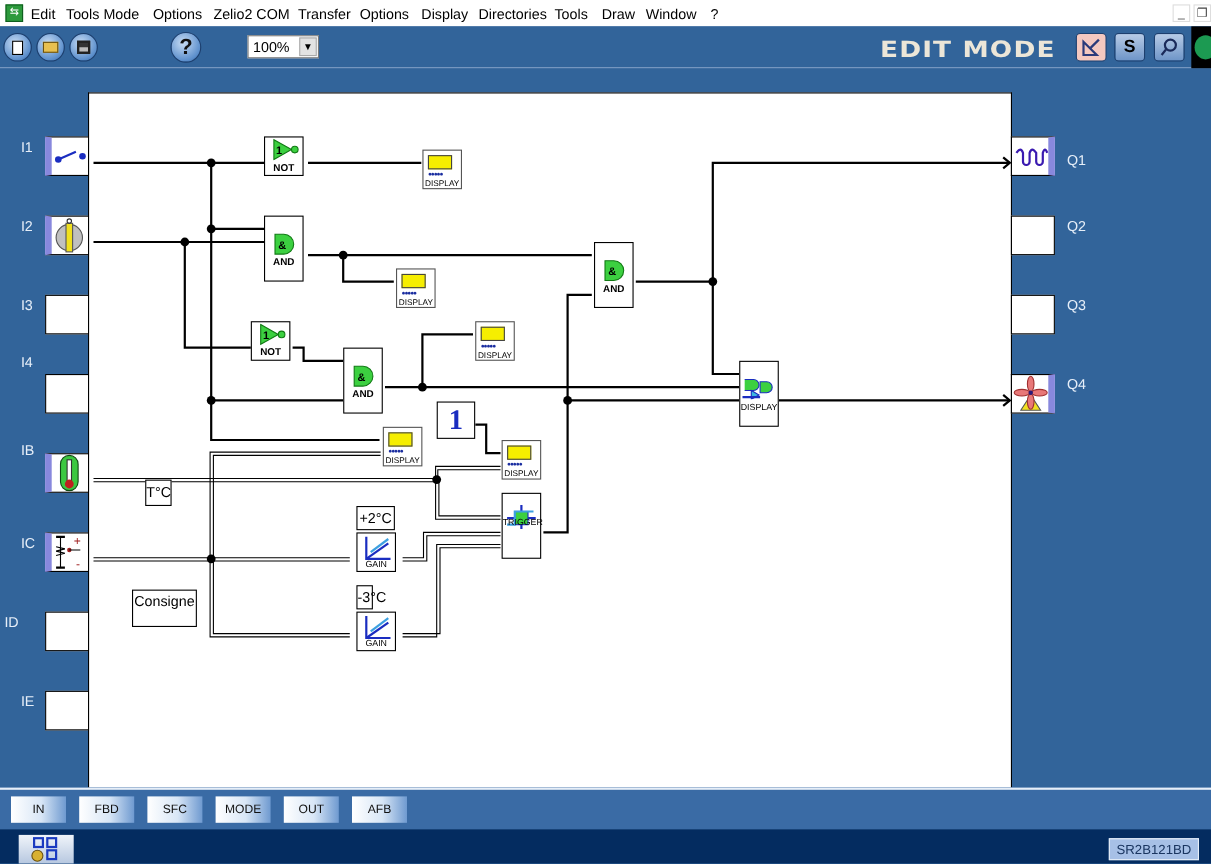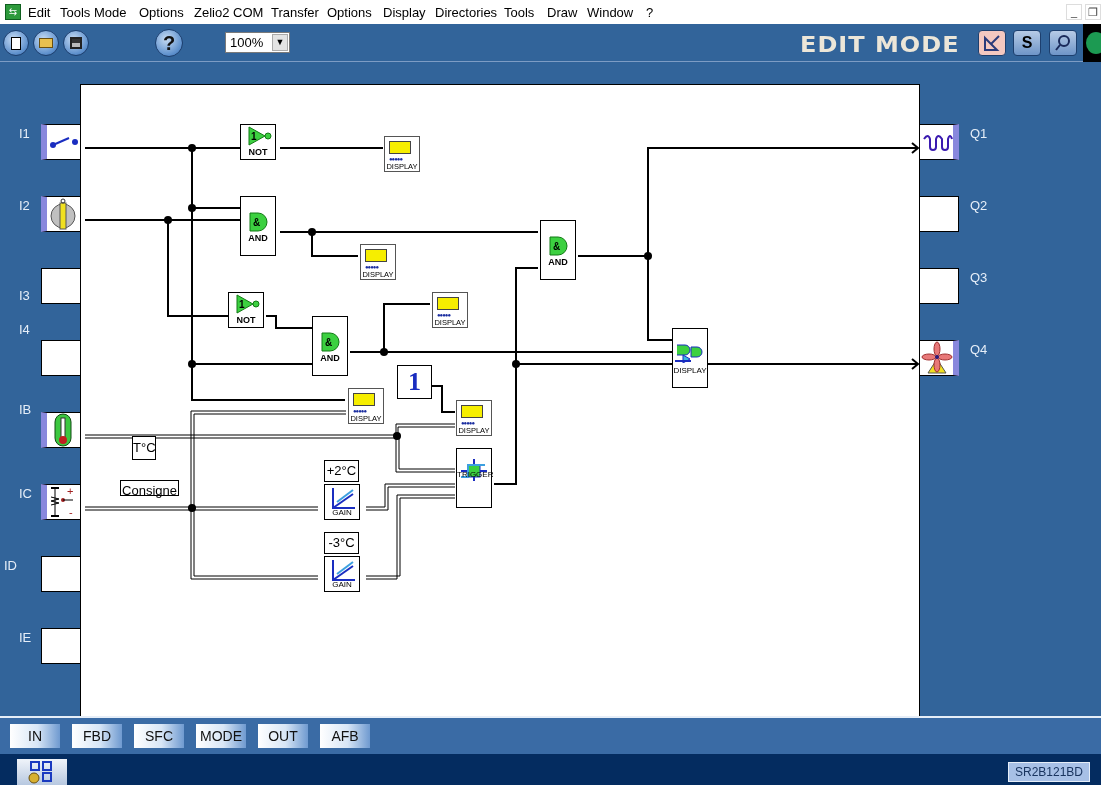--- a/index.html
+++ b/index.html
@@ -22,21 +22,21 @@
   .io-slot.in.filled { border-left: 6px solid #8888dd; }
   .io-slot.out.filled { border-right: 6px solid #8888dd; }
   .block { position: absolute; background: #fff; border: 1px solid #000; font-size: 9px; font-weight: bold; text-align: center; }
   .block .lbl { position: absolute; left: 0; right: 0; bottom: 2px; }
   .disp { position: absolute; width: 36px; height: 36px; background: #fff; border: 1px solid #555; font-size: 7.5px; text-align: center; }
   .disp .scr { position: absolute; left: 4px; top: 4px; width: 22px; height: 13px; background: #f6ee00; border: 1px solid #444; }
   .disp .dots { position: absolute; left: 4px; top: 19px; font-size: 6px; color: #1a2da0; letter-spacing: -1px; }
   .disp .lbl { position: absolute; left: 0; right: 0; bottom: 0; }
   .textbox { position: absolute; background: #fff; border: 1px solid #000; font-size: 13px; text-align: center; }
   #tabs { position: absolute; left: 0; top: 716px; width: 1101px; height: 38px; background: #3a6ba5; border-top: 2px solid #e6eef8; }
-  .tab-btn { position: absolute; top: 6px; width: 50px; height: 24px; background: linear-gradient(90deg, #ffffff, #d8e6f6 55%, #6f9ad0); font-size: 14px; text-align: center; line-height: 24px; color: #111; }
+  .tab-btn { position: absolute; top: 6px; width: 50px; height: 24px; background: linear-gradient(90deg, #ffffff, #d8e6f6 55%, #6f9ad0); font-size: 11px; text-align: center; line-height: 24px; color: #111; }
   #statusbar { position: absolute; left: 0; top: 754px; width: 1101px; height: 31px; background: #042c60; }
   .status-icon { position: absolute; left: 17px; top: 5px; width: 50px; height: 26px; background: linear-gradient(#f0f4fa, #b7c8e0); }
   .model-badge { position: absolute; left: 1008px; top: 8px; width: 82px; height: 20px; background: #a7c0e6; border: 1px solid #e6eef8; color: #1a3560; font-size: 12px; text-align: center; line-height: 18px; }
   svg#wires { position: absolute; left: 0; top: 0; pointer-events: none; }
 </style>
 </head>
 <body>
 
 <div id="menubar">
   <div class="app-icon">⇆</div>
@@ -105,21 +105,21 @@
       </svg>
   </div>
   <span class="io-label" style="left:19px;top:198px">I2</span>
   <div class="io-slot in filled" style="left:41px;top:196px">
     <svg width="34" height="34" viewBox="0 0 34 34">
         <circle cx="16" cy="19" r="12" fill="#c0c0c0" stroke="#555"></circle>
         <rect x="13" y="6" width="6" height="26" fill="#f0e020" stroke="#555"></rect>
         <circle cx="16" cy="4" r="2" fill="none" stroke="#333"></circle>
       </svg>
   </div>
-  <span class="io-label" style="left:19px;top:288px">I3</span>
+  <span class="io-label" style="left:19px;top:270px">I3</span>
   <div class="io-slot in" style="left:41px;top:268px"></div>
   <span class="io-label" style="left:19px;top:322px">I4</span>
   <div class="io-slot in" style="left:41px;top:340px"></div>
   <span class="io-label" style="left:19px;top:402px">IB</span>
   <div class="io-slot in filled" style="left:41px;top:412px">
     <svg width="34" height="34" viewBox="0 0 34 34">
         <rect x="8" y="1" width="16" height="32" rx="8" fill="#3cc840" stroke="#114a14"></rect>
         <rect x="14" y="5" width="4" height="20" fill="#fff" stroke="#333"></rect>
         <circle cx="16" cy="27" r="4" fill="#c02020"></circle>
       </svg>
@@ -144,21 +144,21 @@
 </div>
 
 <div id="canvas"></div>
 
 <div>
   <div class="io-slot out filled" style="left:919px;top:124px">
     <svg width="34" height="34" viewBox="0 0 34 34">
         <path d="M4,14 q4,-6 6,0 v8 a3,3 0 0 0 6,0 v-8 q2,-6 6,0 v8 a3,3 0 0 0 6,0 v-8 q2,-6 4,0" fill="none" stroke="#3a1ab0" stroke-width="2"></path>
       </svg>
   </div>
-  <span class="io-label" style="left:970px;top:126px">Q1</span>
+  <span class="io-label" style="left:970px;top:138px">Q1</span>
   <div class="io-slot out" style="left:919px;top:196px"></div>
   <span class="io-label" style="left:970px;top:198px">Q2</span>
   <div class="io-slot out" style="left:919px;top:268px"></div>
   <span class="io-label" style="left:970px;top:270px">Q3</span>
   <div class="io-slot out filled" style="left:919px;top:340px">
     <svg width="34" height="34" viewBox="0 0 34 34">
         <polygon points="8,32 17,18 26,32" fill="#f0e020" stroke="#555"></polygon>
         <ellipse cx="17" cy="8" rx="3" ry="7" fill="#e87878" stroke="#a03030"></ellipse>
         <ellipse cx="17" cy="24" rx="3" ry="7" fill="#e87878" stroke="#a03030"></ellipse>
         <ellipse cx="9" cy="16" rx="7" ry="3" fill="#e87878" stroke="#a03030"></ellipse>
@@ -325,23 +325,23 @@
     <span class="scr"></span>
     <span class="dots">●●●●●</span>
     <span class="lbl">DISPLAY</span>
   </div>
 
 <div class="block" style="left:397px;top:365px;width:35px;height:34px;font-family:'Liberation Serif',serif;font-size:26px;color:#1a2dc0;line-height:32px;">
   <span>1</span>
 </div>
 
 <div class="textbox" style="left:132px;top:436px;width:24px;height:24px;line-height:22px">T°C</div>
-<div class="textbox" style="left:120px;top:480px;width:59px;height:16px;line-height:20px">Consigne</div>
+<div class="textbox" style="left:120px;top:536px;width:59px;height:34px;line-height:20px">Consigne</div>
 <div class="textbox" style="left:324px;top:460px;width:35px;height:22px;line-height:20px">+2°C</div>
-<div class="textbox" style="left:324px;top:532px;width:35px;height:22px;line-height:20px">-3°C</div>
+<div class="textbox" style="left:324px;top:532px;width:15px;height:22px;line-height:20px">-3°C</div>
 
 <div id="tabs">
   <div class="tab-btn" style="left:10px">IN</div>
   <div class="tab-btn" style="left:72px">FBD</div>
   <div class="tab-btn" style="left:134px">SFC</div>
   <div class="tab-btn" style="left:196px">MODE</div>
   <div class="tab-btn" style="left:258px">OUT</div>
   <div class="tab-btn" style="left:320px">AFB</div>
 </div>
 

